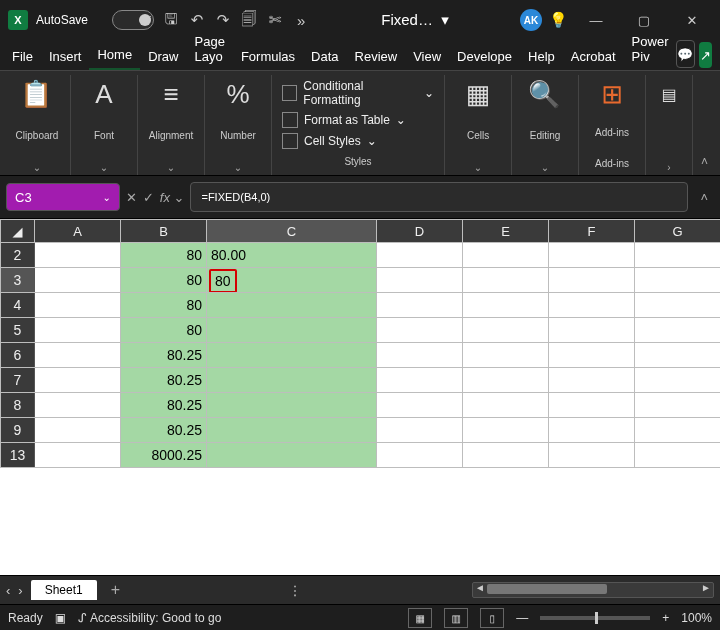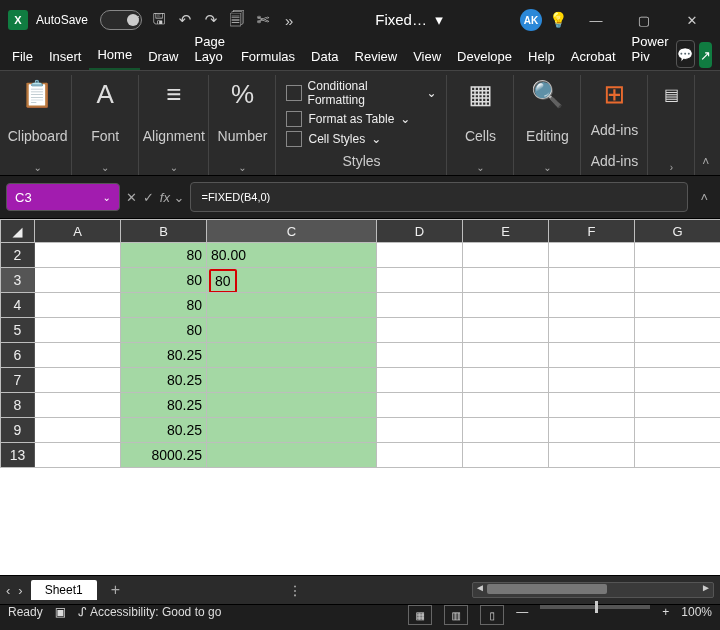--- a/index.html
+++ b/index.html
@@ -1,35 +1,35 @@
 <!DOCTYPE html>
 <html><head>
 <meta charset="utf-8">
 <style>
   html,body{margin:0;padding:0;background:#1a1a1a;font-family:"Segoe UI",Arial,sans-serif;font-size:13px;color:#fff;overflow:hidden}
   body{width:720px;height:630px;position:relative}
   .titlebar{height:40px;background:#1e1e1e;display:flex;align-items:center;padding:0 8px;gap:8px}
   .xl-logo{width:20px;height:20px;background:#107c41;border-radius:3px;display:flex;align-items:center;justify-content:center;font-size:11px;font-weight:bold}
-  .autosave{display:flex;align-items:center;gap:12px;font-size:12px}
+  .autosave{display:flex;align-items:center;gap:24px;font-size:12px}
   .autosave-toggle{width:36px;height:18px;border:1px solid #888;border-radius:10px;display:flex;align-items:center;padding:0 2px;background:#2b2b2b;font-size:9px;justify-content:flex-end;color:#ccc}
   .autosave-toggle::before{content:"";width:12px;height:12px;background:#ccc;border-radius:50%;position:absolute;margin-left:-32px}
   .tb-ico{width:18px;height:18px;display:flex;align-items:center;justify-content:center;color:#ccc;font-size:15px}
   .spacer{flex:1}
   .doc-title{font-size:15px;color:#fff}
   .avatar{width:22px;height:22px;border-radius:50%;background:#2b88d8;display:flex;align-items:center;justify-content:center;font-size:10px;font-weight:bold}
   .winbtn{width:40px;height:30px;display:flex;align-items:center;justify-content:center;color:#ccc;font-size:13px}
   .menubar{height:30px;background:#1e1e1e;display:flex;align-items:flex-end;padding:0 4px;gap:0;font-size:13px;border-bottom:1px solid #444}
   .menubar span{padding:4px 8px 6px;cursor:pointer}
   .menubar .active{border-bottom:2px solid #14532d}
   .comment-btn{margin-left:auto;width:34px;height:26px;border:1px solid #555;border-radius:4px;display:flex;align-items:center;justify-content:center;margin-bottom:2px;margin-right:4px}
   .share-btn{width:34px;height:26px;background:#107c41;border-radius:4px;display:flex;align-items:center;justify-content:center;margin-bottom:2px;margin-right:4px}
   .ribbon{background:#2b2b2b;display:flex;align-items:stretch;padding:4px 4px 0;height:100px;border-bottom:1px solid #000}
   .ribgroup{display:flex;flex-direction:column;align-items:center;justify-content:space-between;padding:2px 8px;border-right:1px solid #444;min-width:50px}
   .ribgroup:last-child{border-right:none}
-  .ribgroup .lbl{font-size:14px;color:#ccc;margin-top:2px;margin-bottom:4px}
+  .ribgroup .lbl{font-size:10px;color:#ccc;margin-top:2px;margin-bottom:4px}
   .ribgroup .drop{font-size:10px;color:#aaa}
   .ribico{font-size:26px;color:#ddd;height:34px;display:flex;align-items:center;justify-content:center}
   .styles-group{flex-direction:column;align-items:flex-start;gap:4px;padding:4px 10px;min-width:150px}
   .styles-group .row{display:flex;align-items:center;gap:6px;font-size:12px;color:#eee}
   .styles-group .sq{width:14px;height:14px;border:1px solid #888}
   .collapse{width:24px;display:flex;align-items:flex-end;justify-content:center;color:#aaa;font-size:12px;padding-bottom:6px}
   
   .fbar{height:34px;background:#1f1f1f;display:flex;align-items:center;gap:6px;padding:4px 6px;border-bottom:1px solid #000}
   .namebox{width:96px;height:26px;background:#a21caf;border:1px solid #555;border-radius:4px;display:flex;align-items:center;padding:0 8px;font-size:13px;justify-content:space-between}
   .fx-btns{display:flex;gap:6px;color:#aaa;font-size:13px;align-items:center}
@@ -49,21 +49,21 @@
   .redbox{position:absolute;left:2px;top:1px;border:2px solid #d40000;border-radius:2px;padding:0 4px;height:20px;line-height:20px}
   
   .sheettabs{height:28px;background:#2b2b2b;display:flex;align-items:center;padding:0 6px;gap:8px;color:#ccc;border-top:1px solid #000}
   .sheet-tab{background:#fff;color:#000;padding:3px 14px;font-size:12px;border-radius:2px 2px 0 0}
   .newsheet{color:#aaa;font-size:16px;padding:0 6px}
   .hscroll{flex:0 0 240px;height:14px;background:#3a3a3a;border:1px solid #555;position:relative;border-radius:2px;margin-left:auto}
   .hscroll::before{content:"◄";position:absolute;left:2px;top:-1px;font-size:10px;color:#ccc}
   .hscroll::after{content:"►";position:absolute;right:2px;top:-1px;font-size:10px;color:#ccc}
   .hthumb{position:absolute;left:14px;top:1px;width:120px;height:10px;background:#777;border-radius:2px}
   
-  .status{height:26px;background:#1e1e1e;display:flex;align-items:flex-start;padding:0 8px;gap:12px;font-size:12px;color:#ddd;border-top:1px solid #000}
+  .status{height:26px;background:#1e1e1e;display:flex;align-items:center;padding:0 8px;gap:12px;font-size:12px;color:#ddd;border-top:1px solid #000}
   .viewbtn{width:22px;height:18px;border:1px solid #666;display:flex;align-items:center;justify-content:center;font-size:10px}
   .zoom-slider{width:110px;height:4px;background:#555;position:relative}
   .zoom-slider::before{content:"";position:absolute;left:50%;top:-4px;width:3px;height:12px;background:#ccc}
 </style>
 </head>
 <body>
 
 <div class="titlebar">
   <div class="xl-logo">X</div>
   <div class="autosave">

